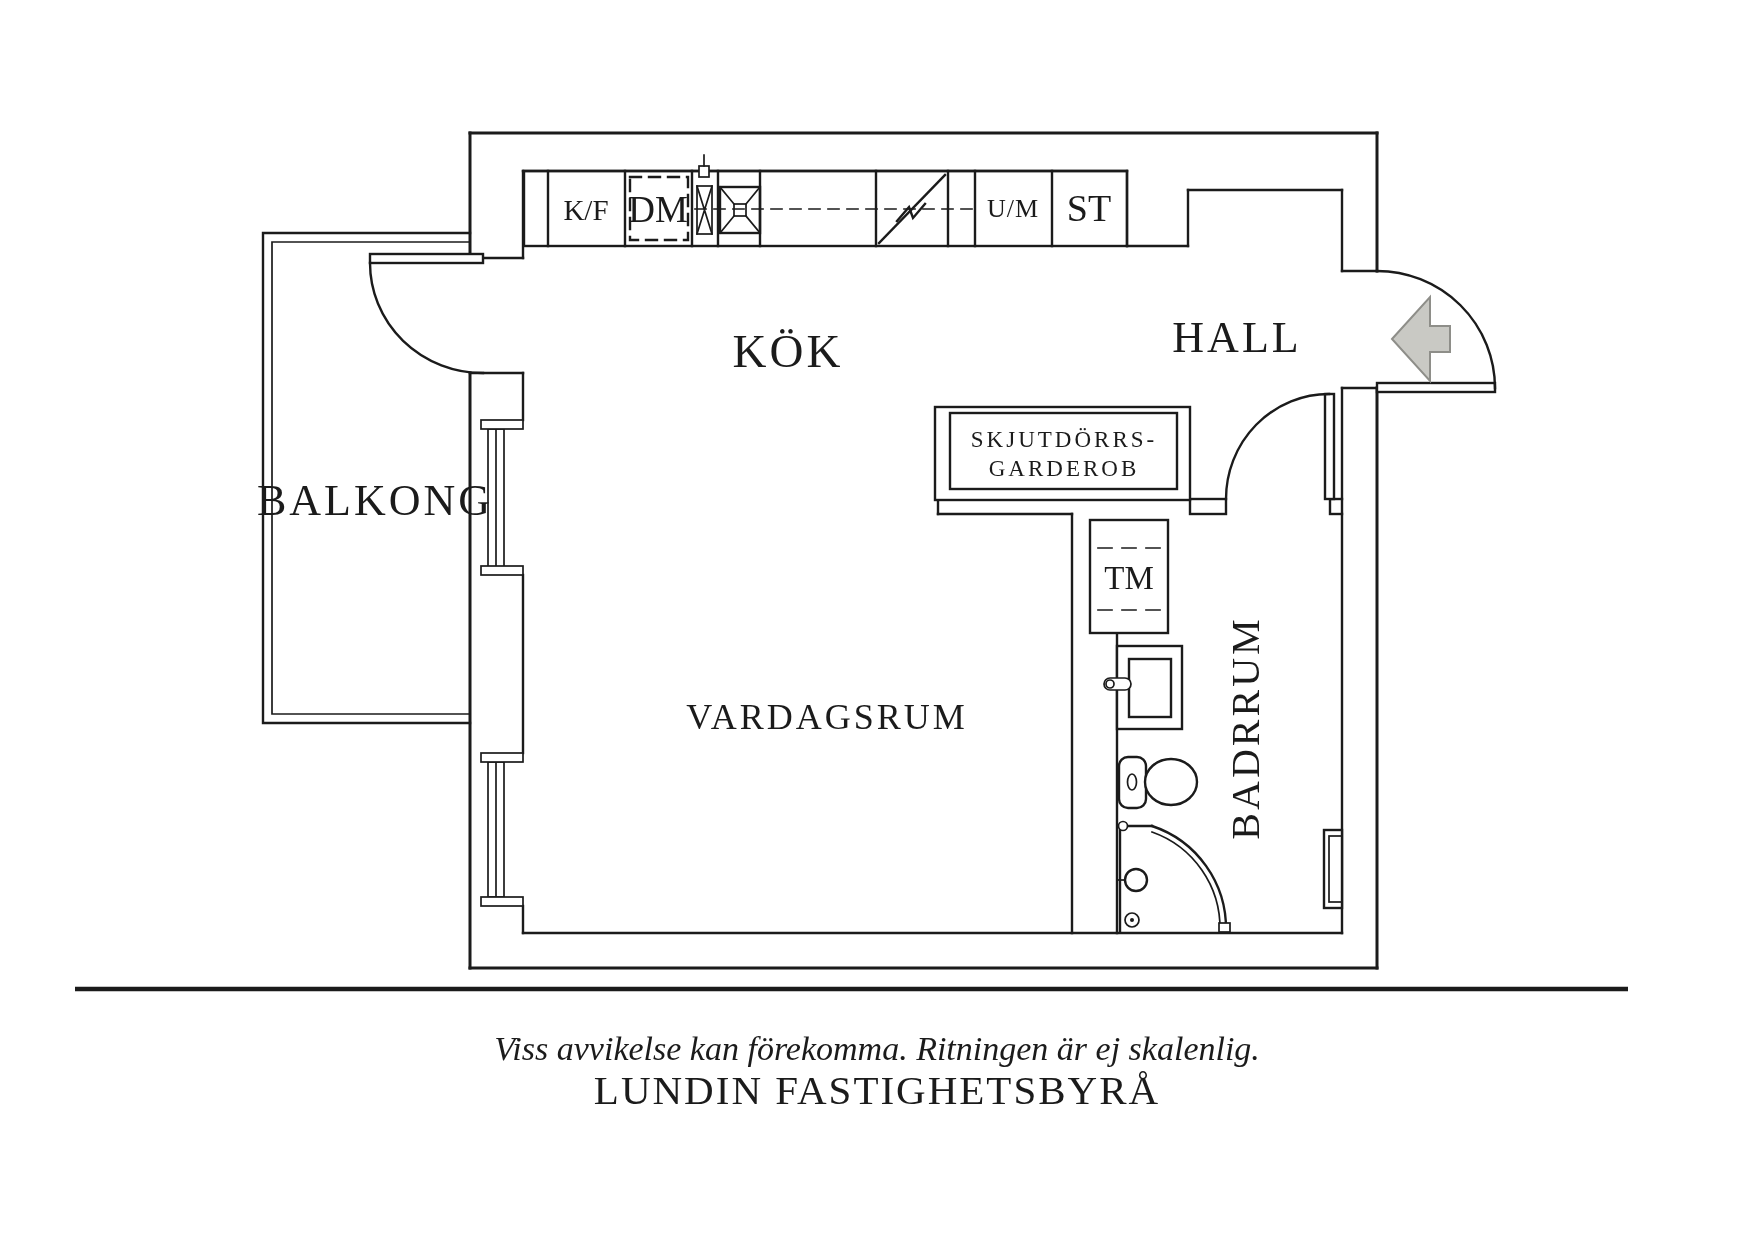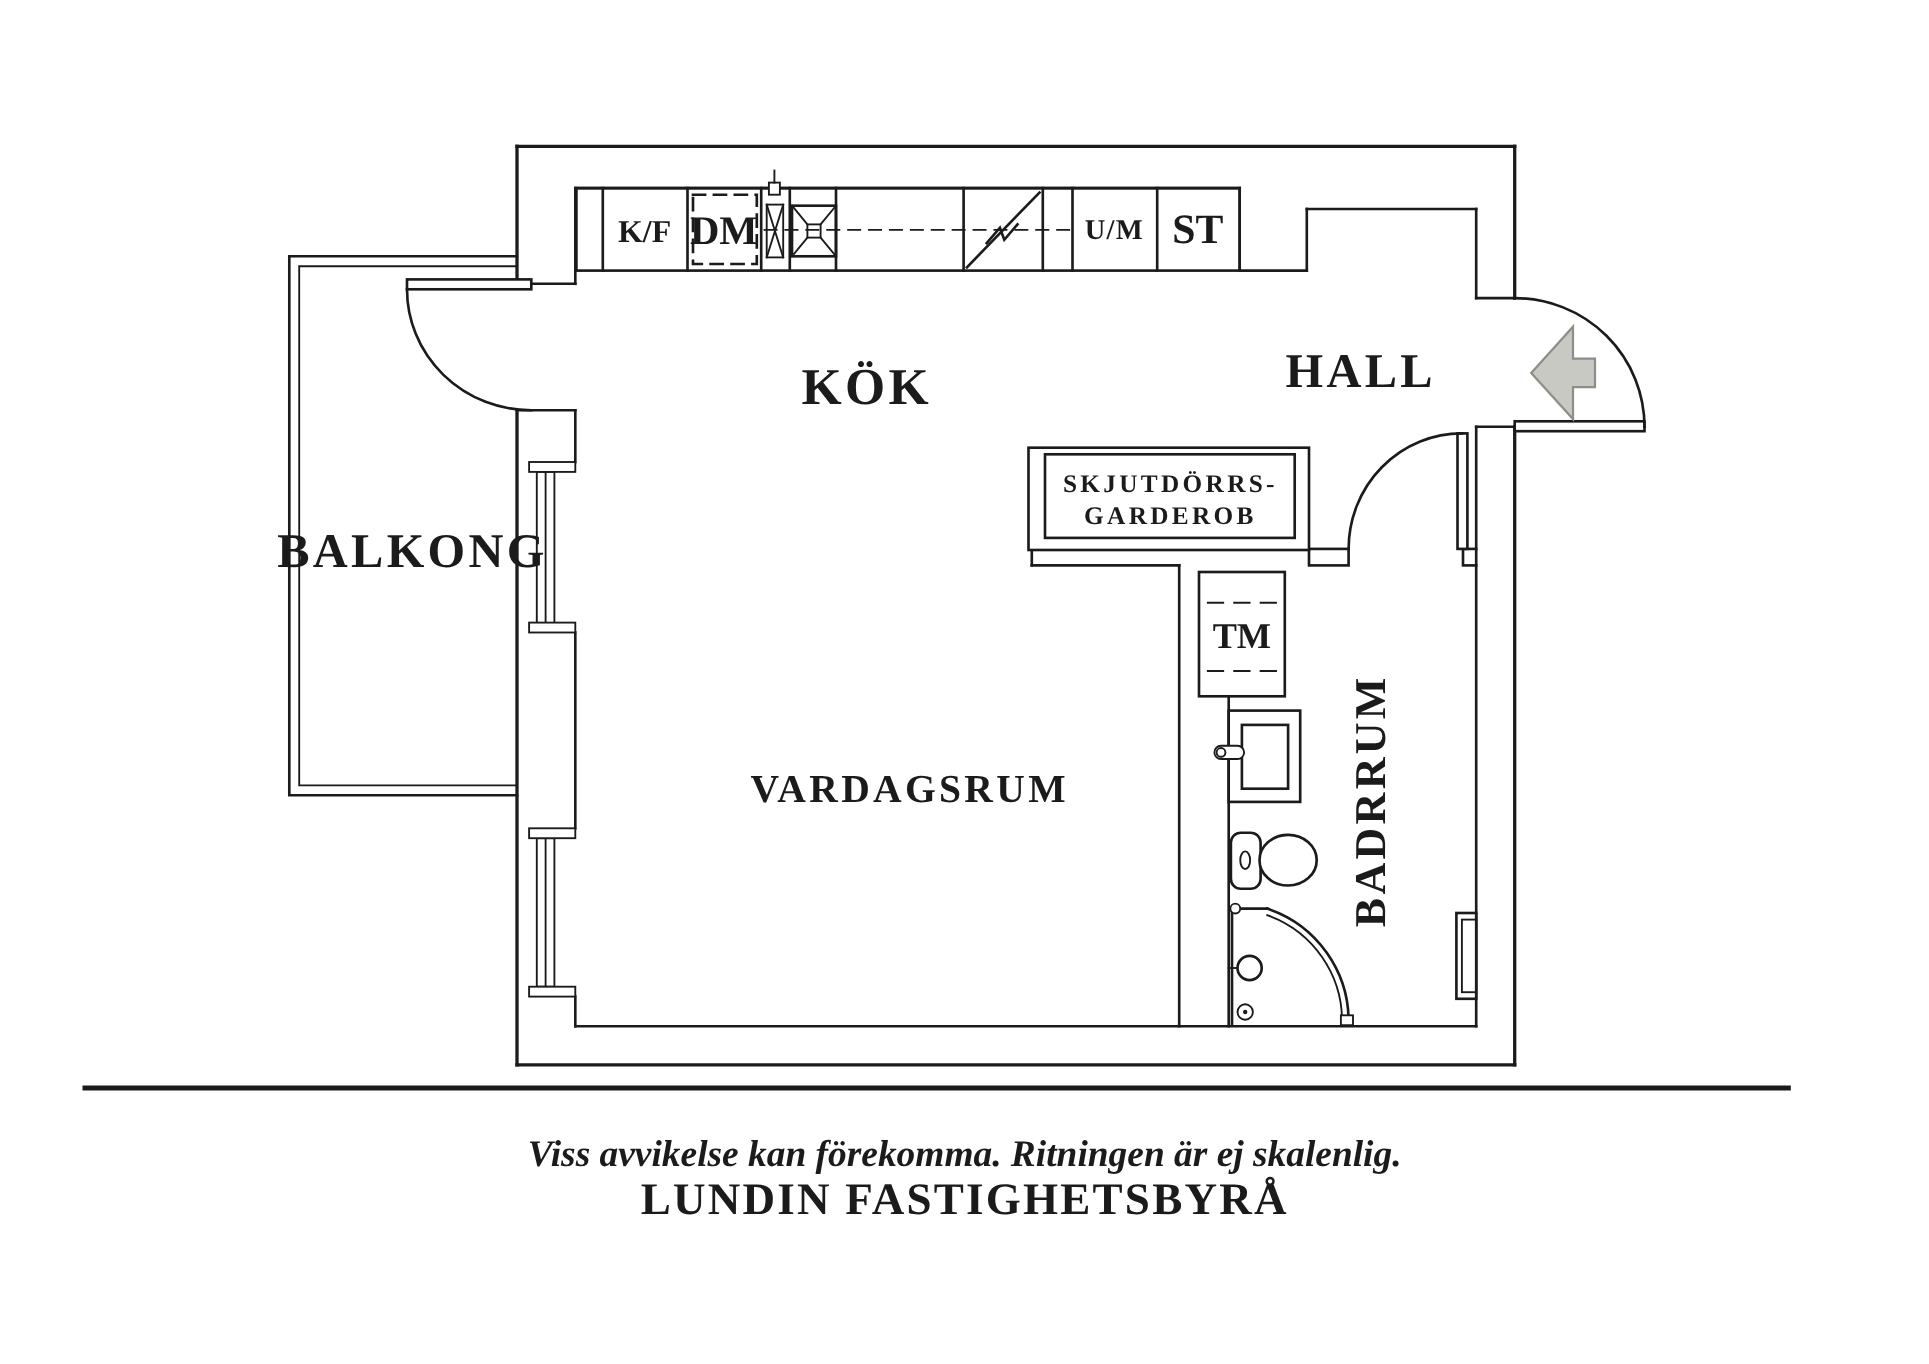--- a/index.html
+++ b/index.html
@@ -1,17 +1,17 @@
 <!DOCTYPE html>
 <html><head>
 <meta charset="utf-8">
 <style>
   html,body{margin:0;padding:0;background:#ffffff;}
   .page{position:relative;width:1628px;height:1240px;background:#ffffff;overflow:hidden;
-        font-family:"Liberation Serif","DejaVu Serif",serif;font-weight:bold;}
+        font-family:"Liberation Serif","DejaVu Serif",serif;}
   svg{display:block;position:absolute;left:0;top:0;}
   .ln{stroke:#1b1b1b;fill:none;stroke-width:2.4;stroke-linecap:square;}
   .w3{stroke-width:3;}
   .thin{stroke-width:1.7;}
   .whitefill{fill:#ffffff;}
   .dash{stroke-dasharray:11 8;}
   .dash2{stroke-dasharray:14 10;}
   .arrow{stroke:#8e8e89;stroke-width:2;}
   text{fill:#1b1b1b;stroke:none;font-family:"Liberation Serif","DejaVu Serif",serif;}
   .room{letter-spacing:3px;}

